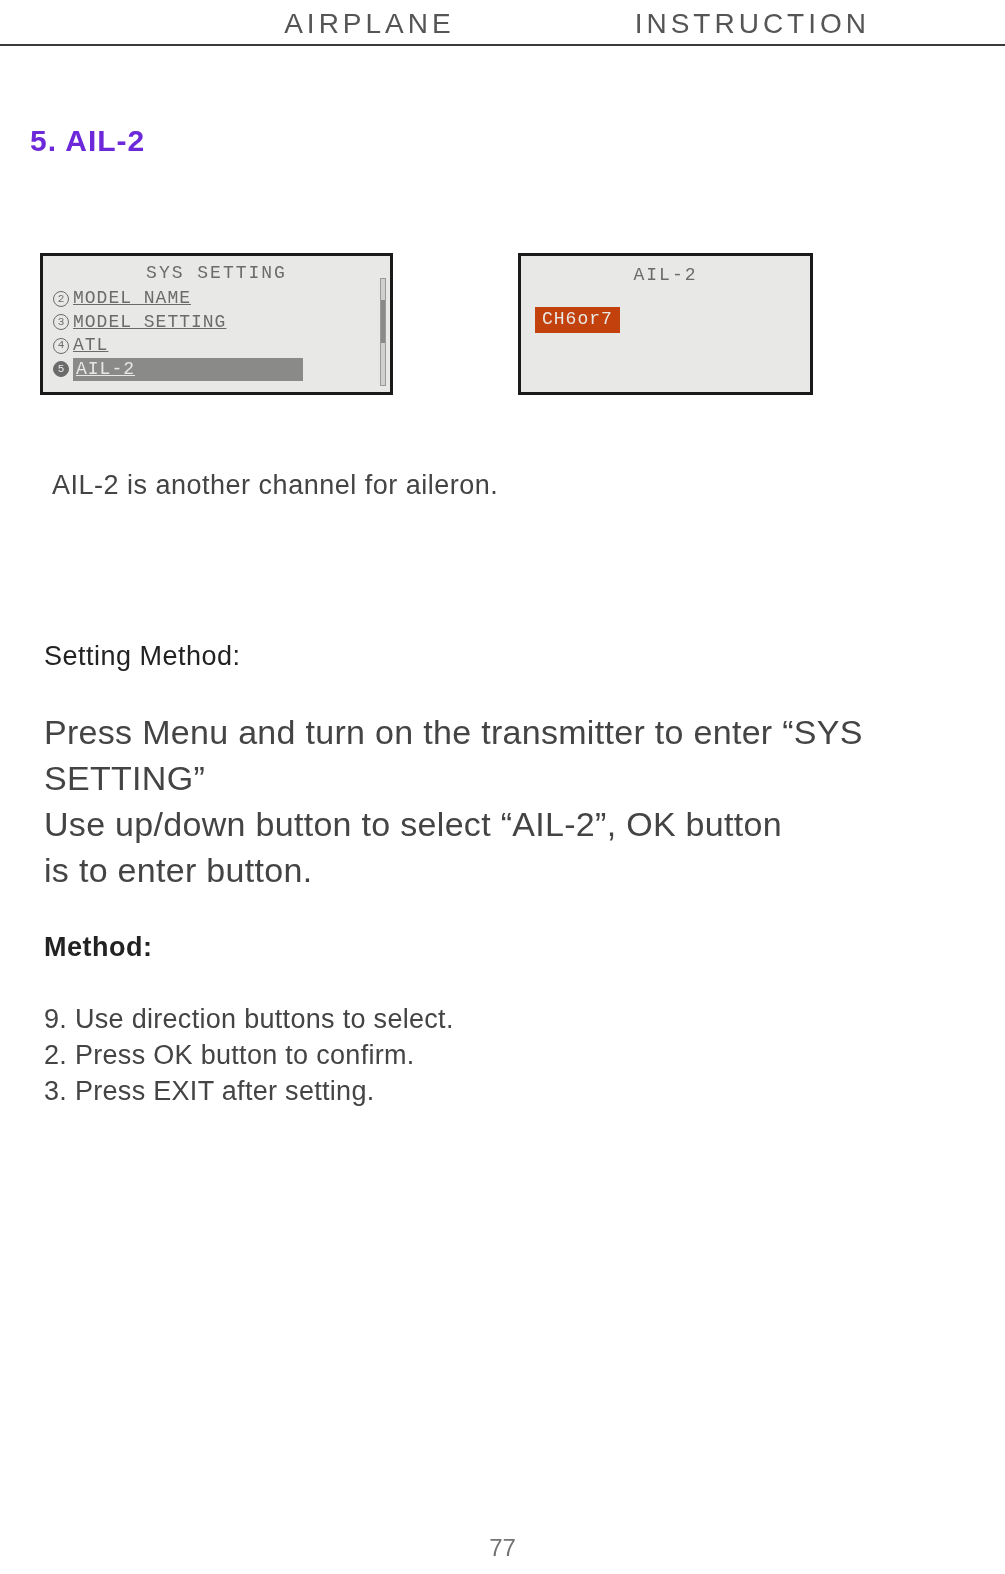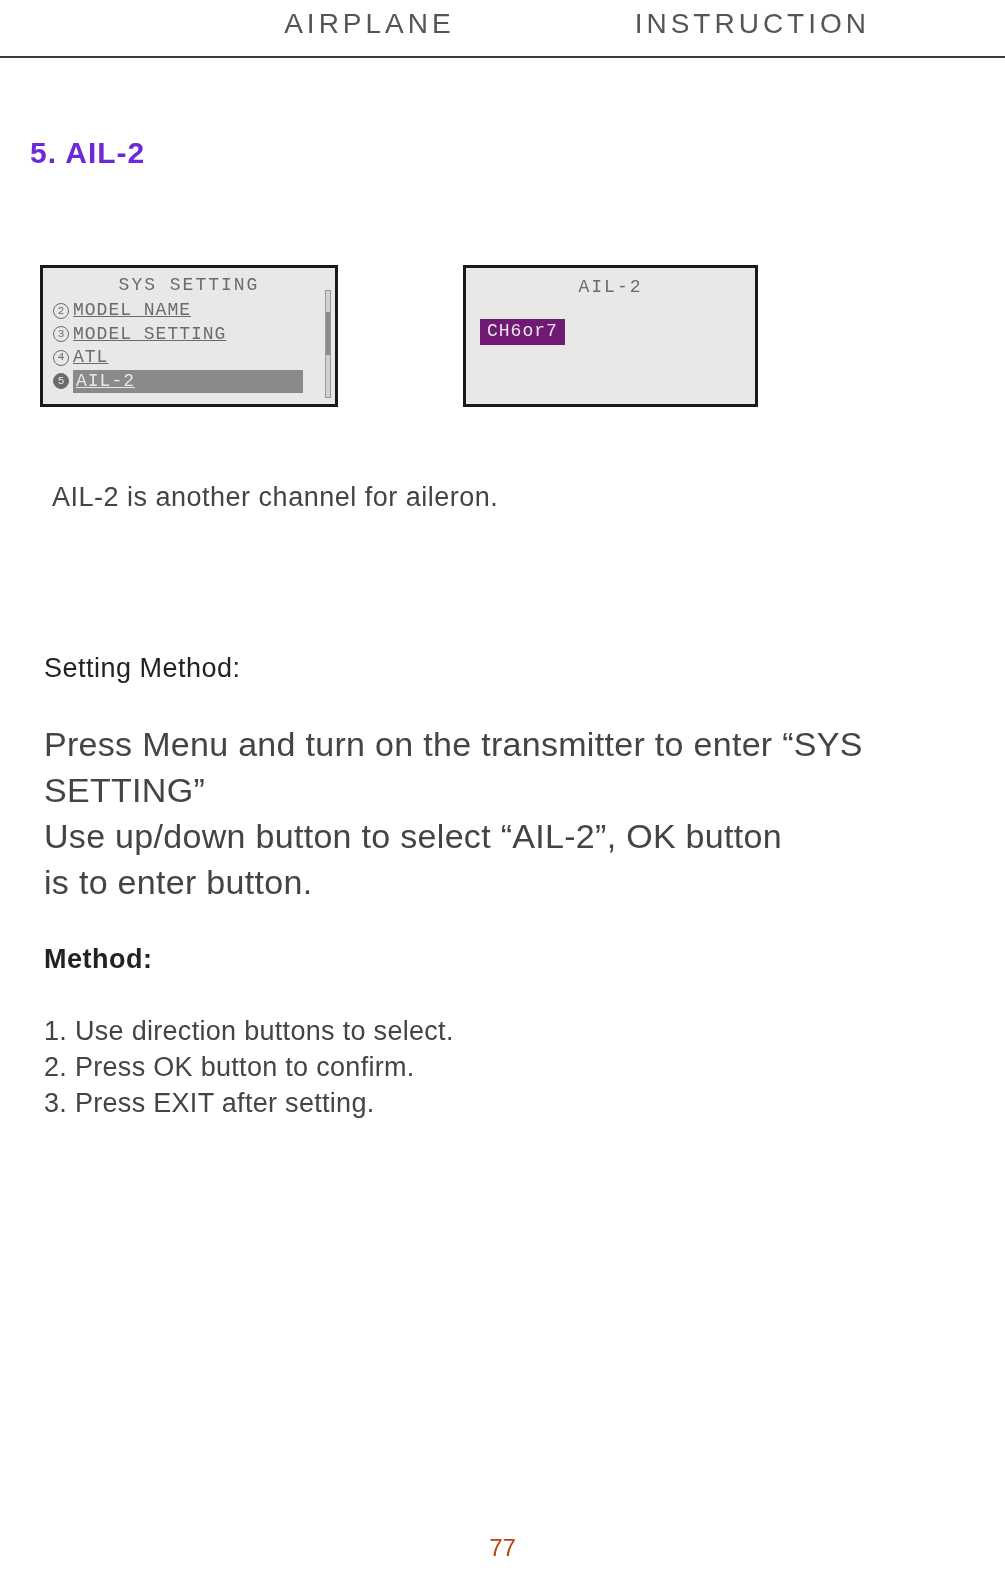--- a/index.html
+++ b/index.html
@@ -12,21 +12,21 @@
       height: 1574px;
       background: #ffffff;
       font-family: Arial, Helvetica, sans-serif;
       color: #3a3a3a;
       position: relative;
     }
     .header {
       display: flex;
       justify-content: flex-end;
       gap: 180px;
-      padding: 8px 135px 16px 0;
+      padding: 8px 135px 4px 0;
       border-bottom: 2px solid #3a3a3a;
       font-size: 28px;
       letter-spacing: 4px;
       color: #555;
     }
     .header-left {
       flex: 0 0 auto;
     }
     .header-right {
       flex: 0 0 auto;
@@ -47,21 +47,21 @@
       gap: 125px;
       margin-bottom: 75px;
       padding-left: 10px;
     }
     .lcd-screen {
       border: 3px solid #1a1a1a;
       background: #e8e8e6;
       position: relative;
     }
     .lcd-screen.left {
-      width: 298px;
+      width: 353px;
       height: 142px;
     }
     .lcd-screen.right {
       width: 295px;
       height: 142px;
     }
     .lcd-inner {
       padding: 6px 10px;
       font-family: 'Courier New', monospace;
       font-size: 18px;
@@ -125,21 +125,21 @@
       height: 40%;
       background: #8a8a88;
     }
     .right-lcd-title {
       text-align: center;
       letter-spacing: 2px;
       margin-bottom: 20px;
       padding-top: 2px;
     }
     .right-option {
-      background: #701a75;
+      background: #c2410c;
       color: #e8e8e6;
       display: inline-block;
       padding: 1px 7px;
       margin-left: 4px;
       letter-spacing: 1px;
     }
     .intro-text {
       font-size: 27px;
       color: #444;
       margin-bottom: 140px;
@@ -176,21 +176,21 @@
       padding-left: 14px;
       line-height: 1.35;
       letter-spacing: 0.3px;
     }
     .page-number {
       position: absolute;
       bottom: 12px;
       left: 50%;
       transform: translateX(-50%);
       font-size: 24px;
-      color: #c2410c;
+      color: #737373;
     }
   </style>
 </head>
 <body>
 
 <div class="header">
   <span class="header-left">AIRPLANE</span>
   <span class="header-right">INSTRUCTION</span>
 </div>
 
@@ -240,20 +240,20 @@
 
   <div class="method-text">
     <div>Press Menu and turn on the transmitter to enter “SYS SETTING”</div>
     <div>Use up/down button to select “AIL-2”, OK button</div>
     <div>is to enter button.</div>
   </div>
 
   <h3 class="steps-heading">Method:</h3>
 
   <div class="steps-list">
-    <div>1. Use direction buttons to select.</div>
+    <div>9. Use direction buttons to select.</div>
     <div>2. Press OK button to confirm.</div>
     <div>3. Press EXIT after setting.</div>
   </div>
 
 </div>
 
 <div class="page-number">77</div>
 
 </body></html>

